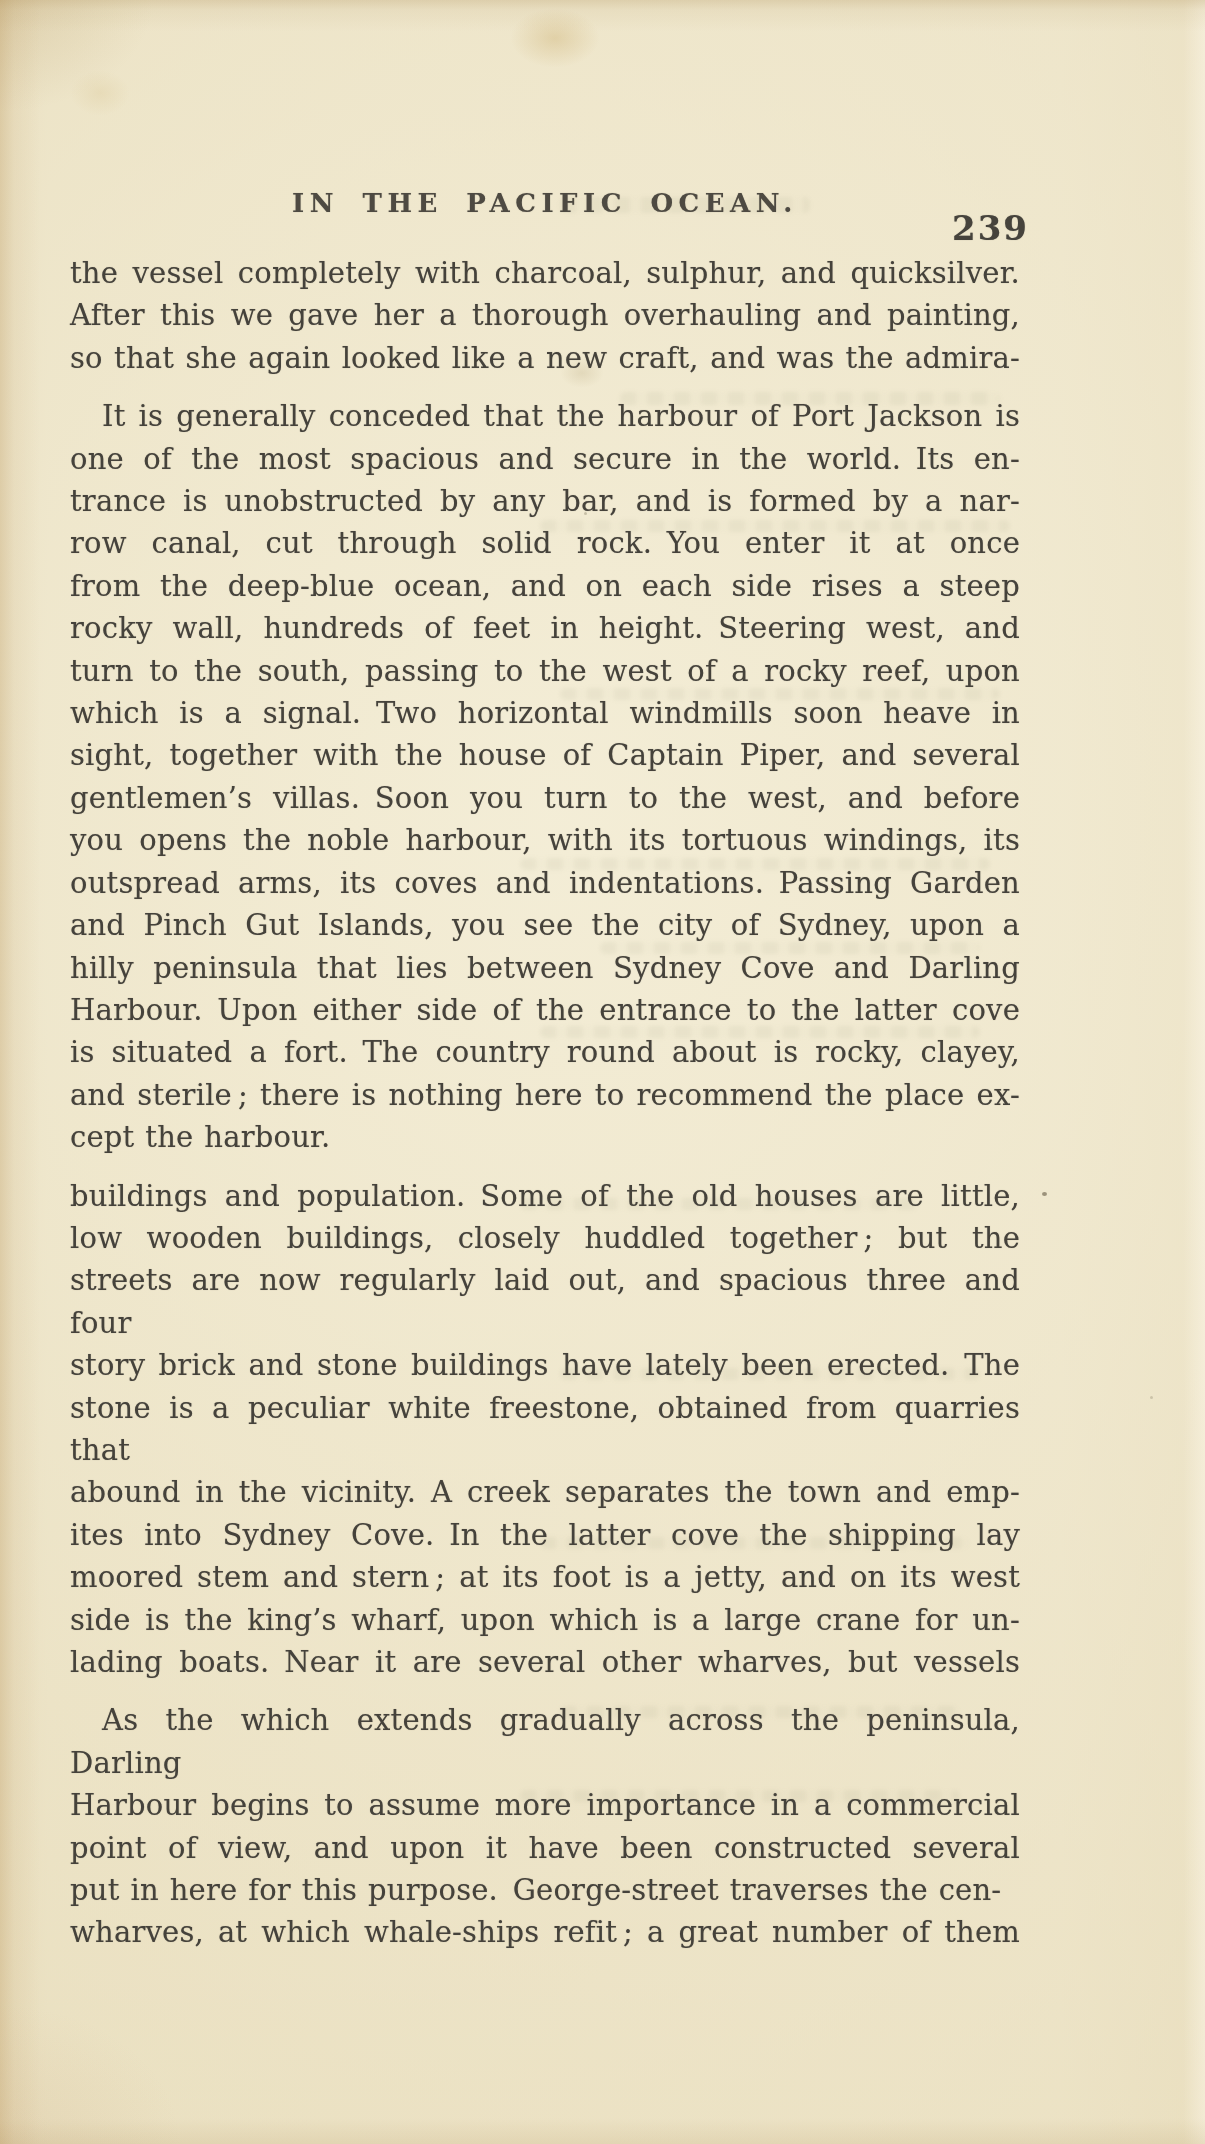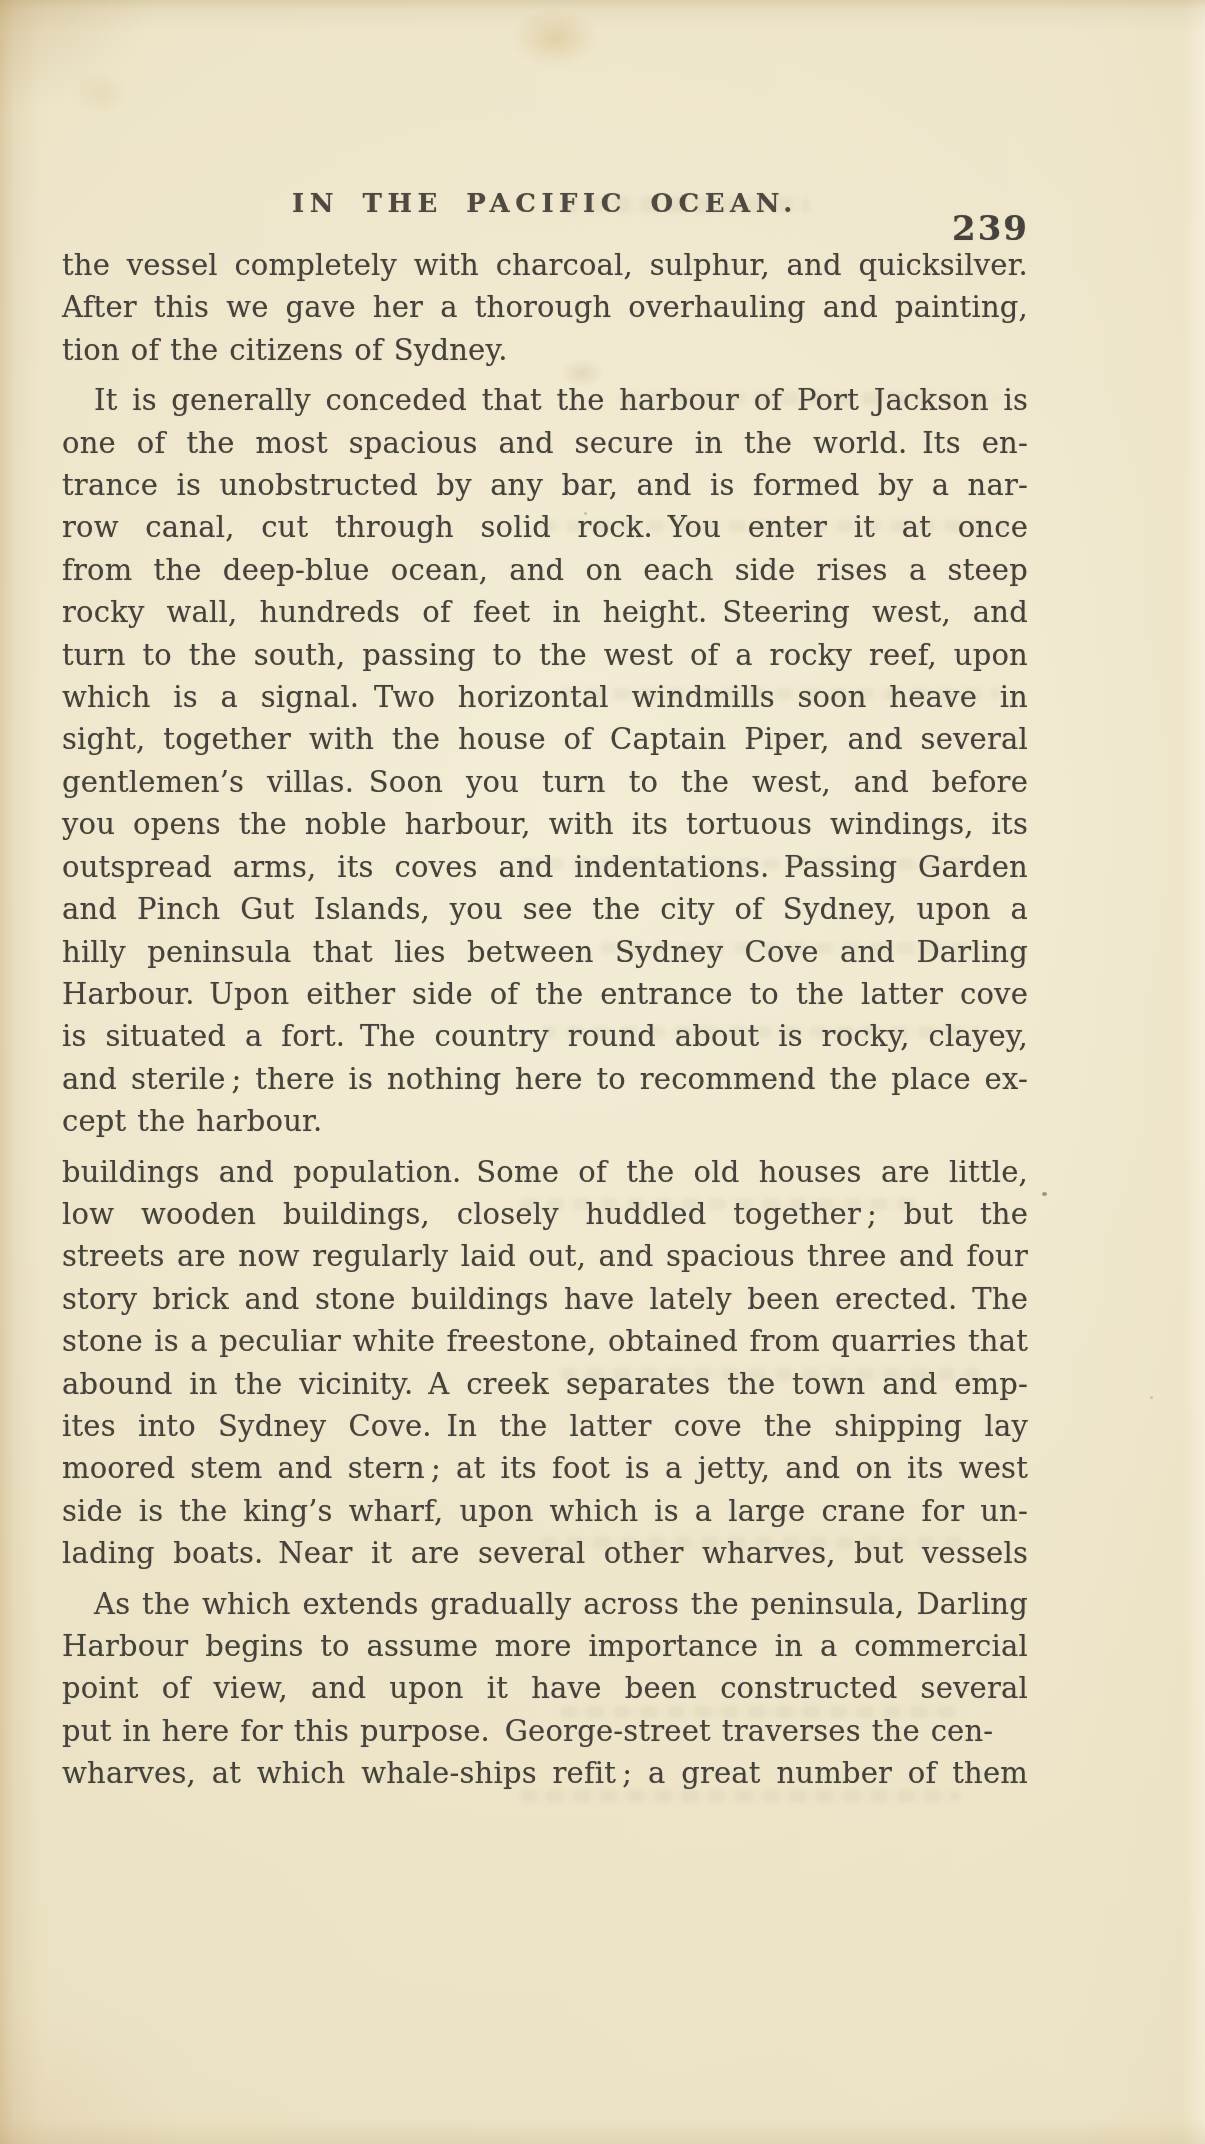--- a/index.html
+++ b/index.html
@@ -74,21 +74,21 @@
   .page-body {
     position: absolute;
     left: 54px; top: 236px; width: 982px;
     font-size: 29px;
     line-height: 42.4px;
     color: #45423b;
     letter-spacing: 0.2px;
     word-spacing: 1.5px;
     text-shadow: 0 0 1px rgba(69,66,59,0.35);
   }
-  .para { margin: 8px; }
+  .para { margin: 16px; }
   .line {
     text-align: justify;
     text-align-last: justify;
     text-justify: inter-word;
     white-space: normal;
   }
   .line.last { text-align-last: left; }
   .line.first-indent { text-indent: 32px; }
 </style>
 </head>
@@ -122,21 +122,21 @@
   <div class="running-header">
     <span>IN THE PACIFIC OCEAN.</span>
   </div>
 
   <div class="page-number">239</div>
 
   <div class="page-body">
       <div class="para">
         <div class="line">the vessel completely with charcoal, sulphur, and quicksilver.</div>
         <div class="line">After this we gave her a thorough overhauling and painting,</div>
-        <div class="line last">tion of the citizens of Sydney.</div>
+        <div class="line">so that she again looked like a new craft, and was the admira-</div>
       </div>
       <div class="para">
         <div class="line first-indent">It is generally conceded that the harbour of Port Jackson is</div>
         <div class="line">one of the most spacious and secure in the world. Its en-</div>
         <div class="line">trance is unobstructed by any bar, and is formed by a nar-</div>
         <div class="line">row canal, cut through solid rock. You enter it at once</div>
         <div class="line">from the deep-blue ocean, and on each side rises a steep</div>
         <div class="line">rocky wall, hundreds of feet in height. Steering west, and</div>
         <div class="line">turn to the south, passing to the west of a rocky reef, upon</div>
         <div class="line">which is a signal. Two horizontal windmills soon heave in</div>

